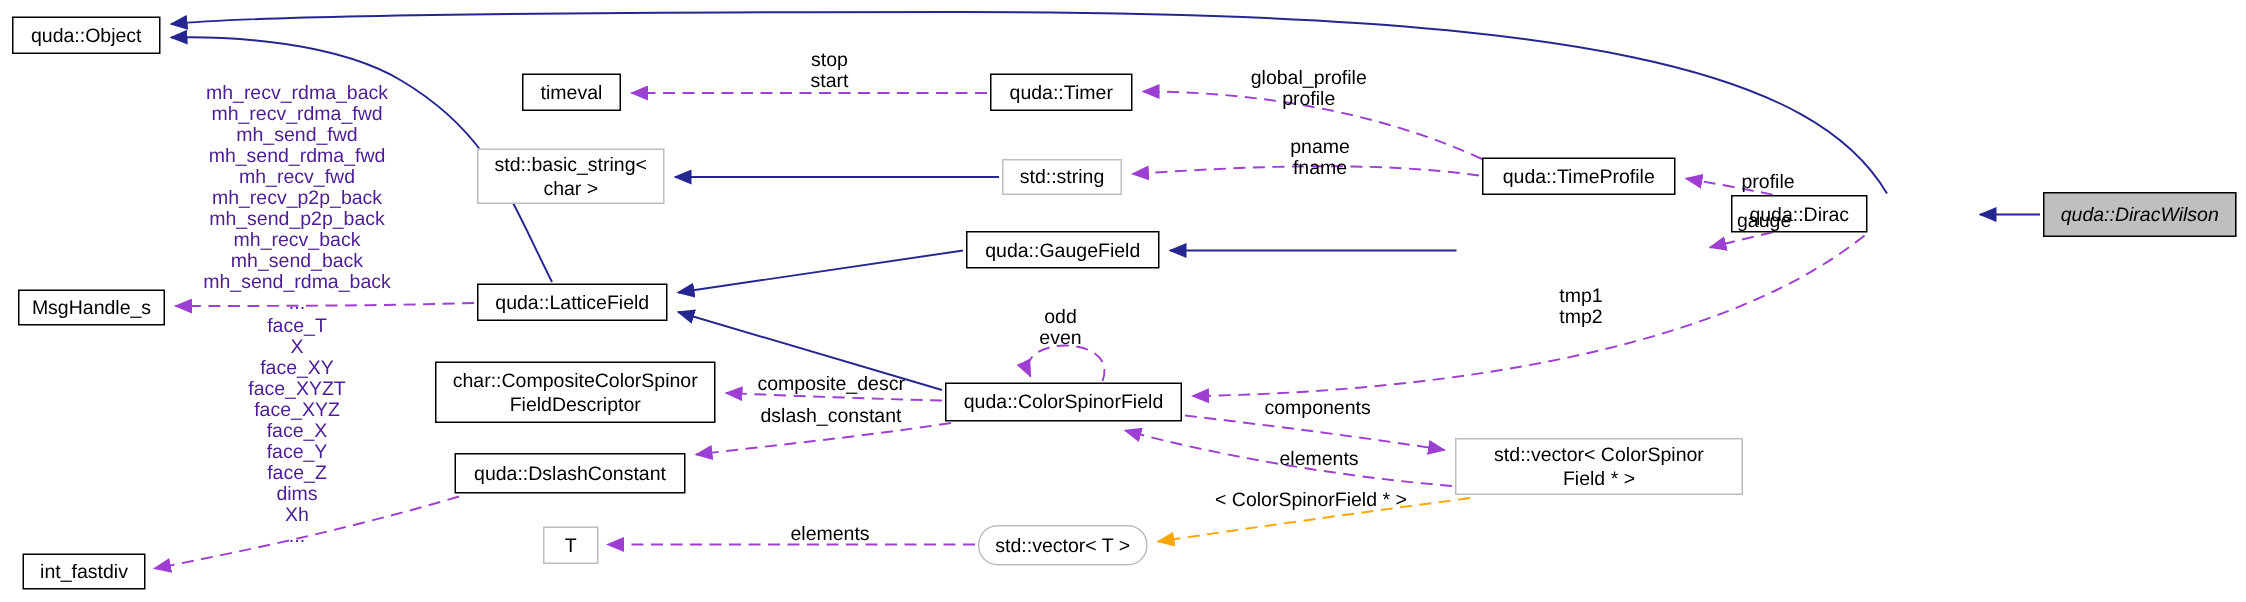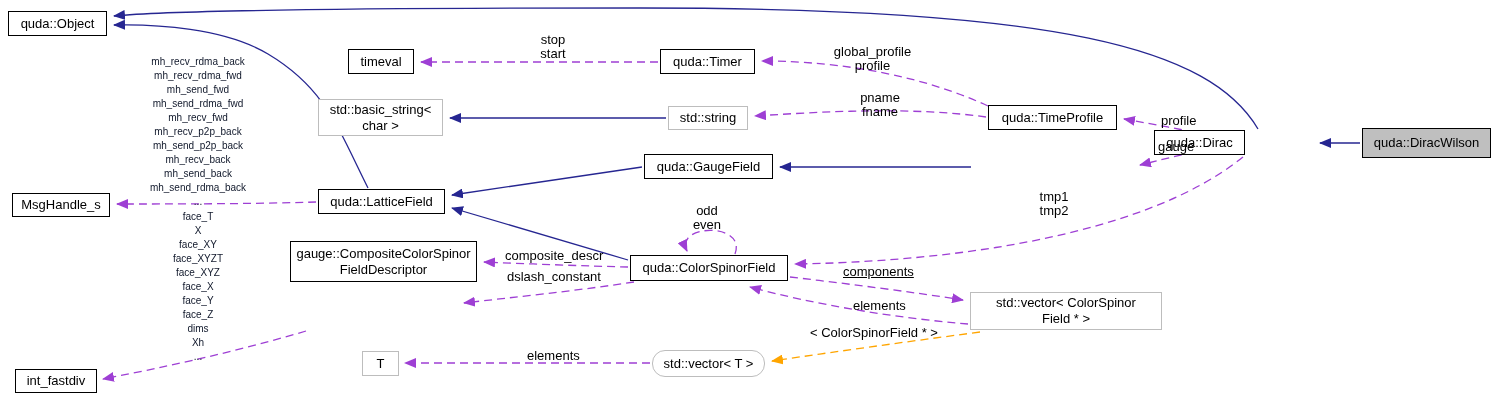--- a/index.html
+++ b/index.html
@@ -8,21 +8,21 @@
   svg.edges{position:absolute;left:0;top:0;width:1497px;height:401px;}
   .node{
     position:absolute;display:flex;flex-direction:column;align-items:center;justify-content:center;
     background:#ffffff;border:1.5px solid #000000;font-size:13px;color:#000000;
     line-height:16px;white-space:nowrap;box-sizing:border-box;z-index:2;text-align:center;
   }
   .node.ext{border:1px solid #bdbdbd;}
   .node.current{background:#bfbfbf;}
   .elabel{position:absolute;font-size:13px;color:#000000;line-height:14px;white-space:nowrap;z-index:3;}
   .elabel.center{text-align:center;}
-  .mlist{position:absolute;width:170px;text-align:center;font-size:10px;color:#0f172a;line-height:14px;z-index:3;}
+  .mlist{position:absolute;width:170px;text-align:center;font-size:13px;color:#4c1d95;line-height:14px;z-index:3;}
   .edge{fill:none;}
   .edge.inherit{stroke:#262691;stroke-width:1.3;}
   .edge.usage{stroke:#9e3fd4;stroke-width:1.3;stroke-dasharray:8 5;}
   .edge.template{stroke:#ffa500;stroke-width:1.3;stroke-dasharray:8 5;}
 </style>
 </head>
 <body>
 
 <div class="canvas">
 
@@ -86,40 +86,43 @@
   </div>
   <div class="node ext" style="left:668px;top:106px;width:80px;height:24px;">
       <span>std::string</span>
     </div>
   <div class="node" style="left:988px;top:105px;width:129px;height:25px;">
       <span>quda::TimeProfile</span>
     </div>
   <div class="node" style="left:1154px;top:130px;width:91px;height:25px;">
       <span>quda::Dirac</span>
     </div>
-  <div class="node current" style="left:1362px;top:128px;width:129px;height:30px;">
+  <div class="node current" style="left:1362px;top:128px;width:129px;height:30px;font-style:italic;">
       <span>quda::DiracWilson</span>
     </div>
   <div class="node" style="left:644px;top:154px;width:129px;height:25px;">
       <span>quda::GaugeField</span>
     </div>
   <div class="node" style="left:318px;top:189px;width:127px;height:25px;">
       <span>quda::LatticeField</span>
     </div>
   <div class="node" style="left:290px;top:241px;width:187px;height:41px;">
-    <span>gauge::CompositeColorSpinor</span>
+    <span>char::CompositeColorSpinor</span>
     <span>FieldDescriptor</span>
   </div>
   <div class="node" style="left:630px;top:255px;width:158px;height:26px;">
       <span>quda::ColorSpinorField</span>
     </div>
   <div class="node ext" style="left:970px;top:292px;width:192px;height:38px;">
     <span>std::vector&lt; ColorSpinor</span>
     <span>Field * &gt;</span>
   </div>
+  <div class="node" style="left:303px;top:302px;width:154px;height:27px;">
+      <span>quda::DslashConstant</span>
+    </div>
   <div class="node ext" style="left:362px;top:351px;width:37px;height:25px;">
       <span>T</span>
     </div>
   <div class="node ext" style="left:652px;top:350px;width:113px;height:27px;border-radius:13px;">
       <span>std::vector&lt; T &gt;</span>
     </div>
 
   <div class="mlist" style="left:113px;top:55px;">
     <div>mh_recv_rdma_back</div>
     <div>mh_recv_rdma_fwd</div>
@@ -164,18 +167,18 @@
   <div class="elabel center" style="left:1012px;top:190px;width:84px;">
     <div>tmp1</div>
     <div>tmp2</div>
   </div>
   <div class="elabel center" style="left:665px;top:204px;width:84px;">
     <div>odd</div>
     <div>even</div>
   </div>
   <div class="elabel" style="left:505px;top:249px;">composite_descr</div>
   <div class="elabel" style="left:507px;top:270px;">dslash_constant</div>
-  <div class="elabel" style="left:843px;top:265px;text-decoration:underline;">components</div>
+  <div class="elabel" style="left:843px;top:265px;">components</div>
   <div class="elabel" style="left:853px;top:299px;">elements</div>
   <div class="elabel" style="left:810px;top:326px;">&lt; ColorSpinorField * &gt;</div>
   <div class="elabel" style="left:527px;top:349px;">elements</div>
 
 </div>
 
 </body></html>

